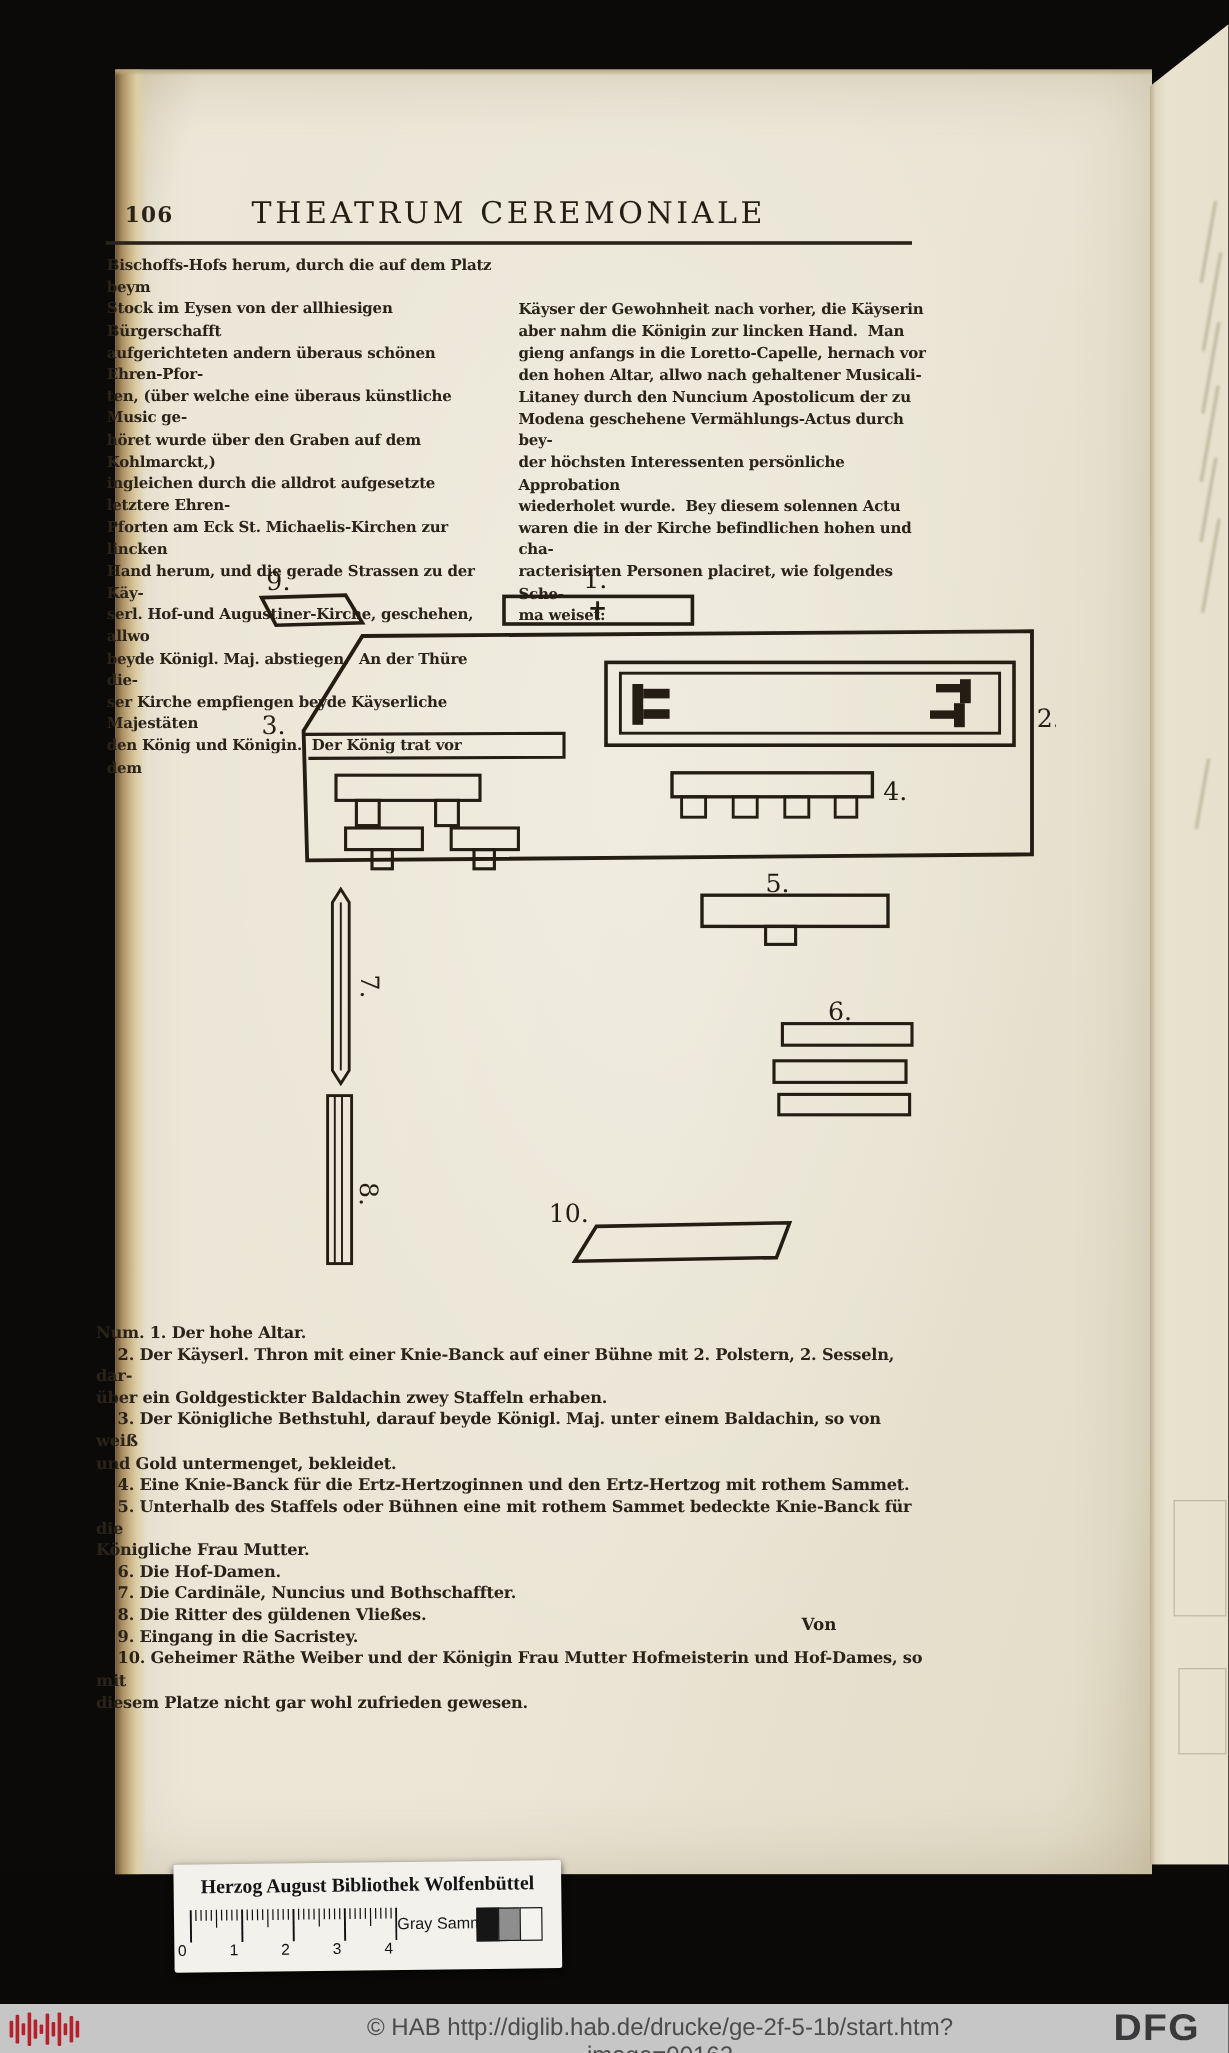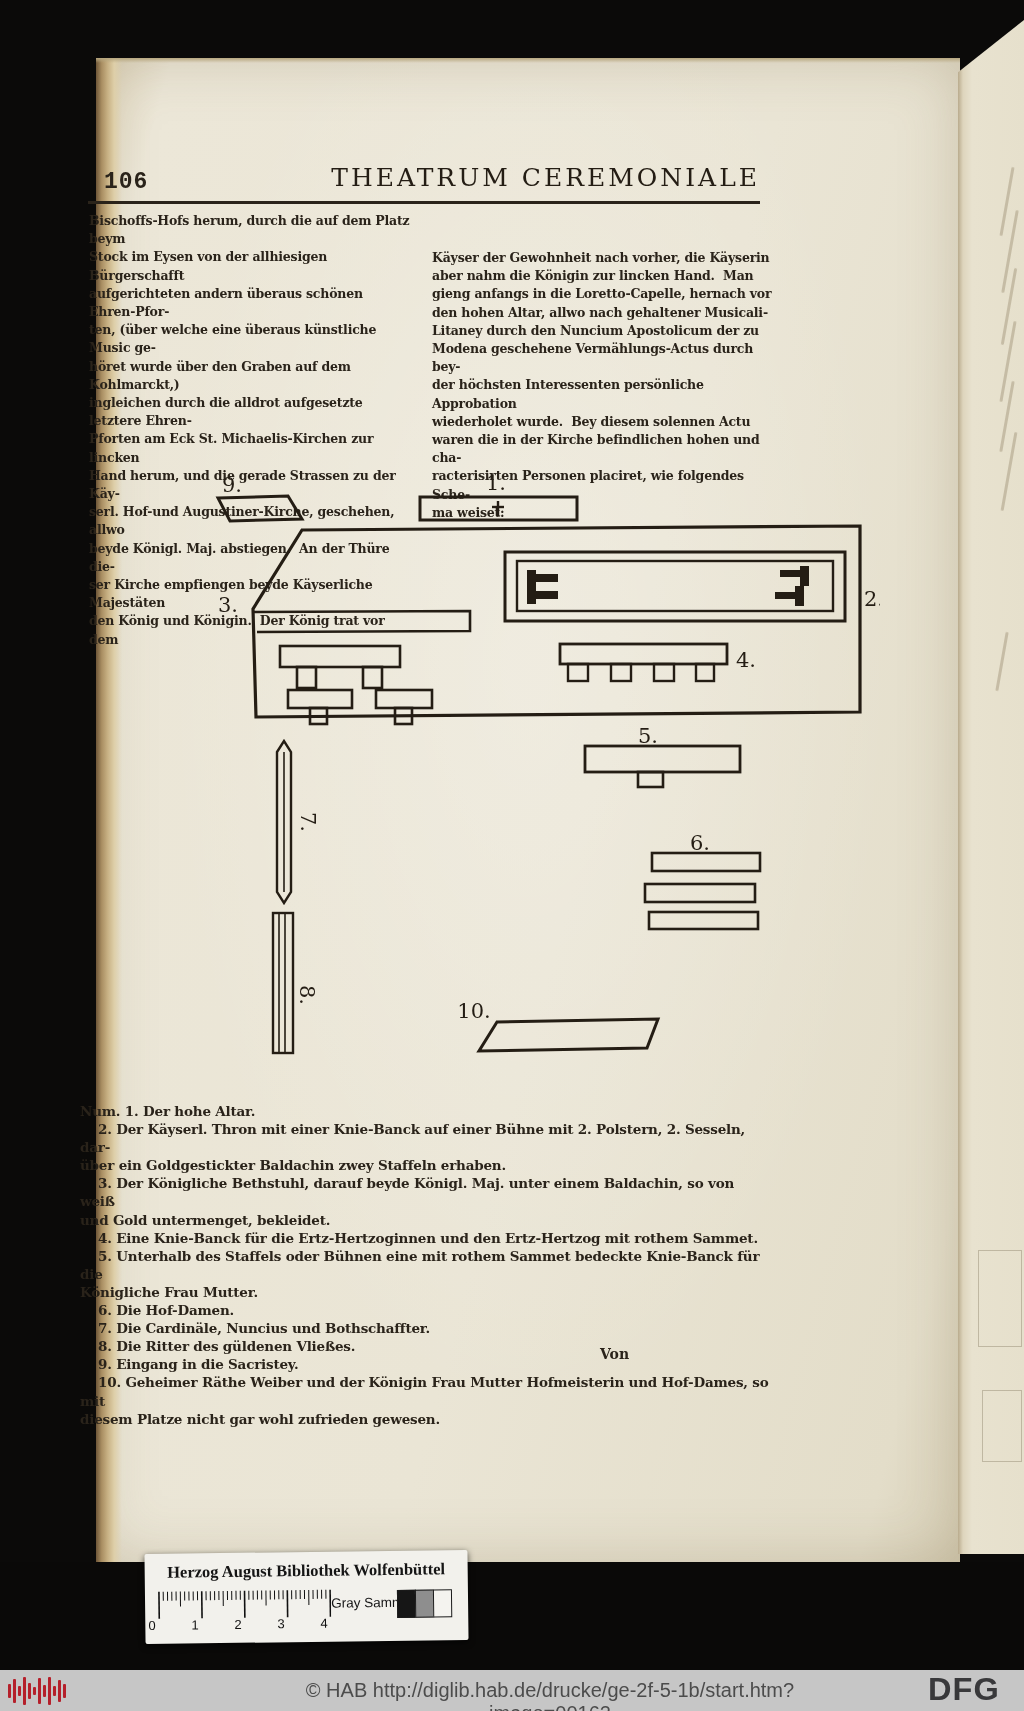--- a/index.html
+++ b/index.html
@@ -10,39 +10,39 @@
     background:
       radial-gradient(ellipse at 50% 40%, rgba(255,255,255,0.25), rgba(0,0,0,0) 60%),
       linear-gradient(105deg,#ddd3ba 0%, #ece7d8 6%, #eae5d5 55%, #e3ddc9 92%, #d8d0b8 100%);
     box-shadow:inset 0 0 60px rgba(120,100,60,0.25);}
   #page-left-edge{position:absolute;left:0;top:0;width:26px;height:100%;
     background:linear-gradient(to right,#6e5638 0%,#a98e62 22%,#c8b184 45%,#decfa9 70%,rgba(222,207,169,0) 100%);}
   #page-top-edge{position:absolute;left:0;top:0;width:100%;height:5px;
     background:linear-gradient(to bottom,#b7a77f,rgba(183,167,127,0));}
   .ink{color:#2a231a;}
   .fraktur{font-family:"DejaVu Serif",serif;font-weight:bold;color:#2a231a;}
-  #folio-number{position:absolute;left:104px;top:169px;font-size:23px;letter-spacing:1px;font-family:Liberation Mono, monospace;}
-  #running-title{position:absolute;left:88px;top:163px;width:672px;text-align:right;
+  #folio-number{position:absolute;left:104px;top:169px;font-size:18px;letter-spacing:1px;}
+  #running-title{position:absolute;left:88px;top:163px;width:672px;text-align:center;
     font-size:25px;letter-spacing:3px;font-weight:normal;color:#241d14;}
   #header-rule{position:absolute;left:88px;top:201px;width:672px;height:3px;background:#2a231a;}
   .column{position:absolute;top:212px;font-size:12.5px;line-height:18.2px;
     letter-spacing:-0.2px;white-space:pre-wrap;}
   #left-column{left:89px;width:322px;}
   #right-column{left:432px;width:345px;margin-top:37px;}
   
   #diagram{position:absolute;left:84px;top:440px;}
   #diagram path,#diagram rect,#diagram polyline,#diagram line{stroke:#241d14;fill:none;}
   #diagram .filled{fill:#241d14;stroke:none;}
   #diagram text{font-family:"DejaVu Serif",serif;font-size:21px;fill:#241d14;}
   
   #schema-heading{position:absolute;left:88px;top:1070px;width:672px;text-align:center;
     font-size:19px;}
   #schema-list{position:absolute;left:80px;top:1102px;width:690px;font-size:13.5px;
     line-height:18.1px;letter-spacing:-0.2px;white-space:pre-wrap;}
-  #catchword{position:absolute;left:600px;top:1346px;width:165px;text-align:left;font-size:14px;}
+  #catchword{position:absolute;left:600px;top:1346px;width:165px;text-align:center;font-size:14px;}
   
   #next-leaf{position:absolute;left:958px;top:20px;width:66px;height:1534px;
     background:linear-gradient(to right, #b9ab8d 0px, #ded5bd 5px, #e8e2cf 14px, #e6e0cc 100%);
     clip-path:polygon(0 3.4%,100% 0,100% 100%,0 100%);}
   .ghost-line{position:absolute;background:rgba(110,92,60,0.28);filter:blur(0.7px);
     transform:rotate(100deg);border-radius:2px;}
   .ghost-box{position:absolute;border:1px solid rgba(100,85,58,0.30);filter:blur(0.6px);}
   
   #bottom-band{position:absolute;left:0;top:1562px;width:100%;height:108px;background:#0a0908;}
   #scale-card{position:absolute;left:145px;top:1552px;width:323px;height:90px;background:#f2f1ec;

